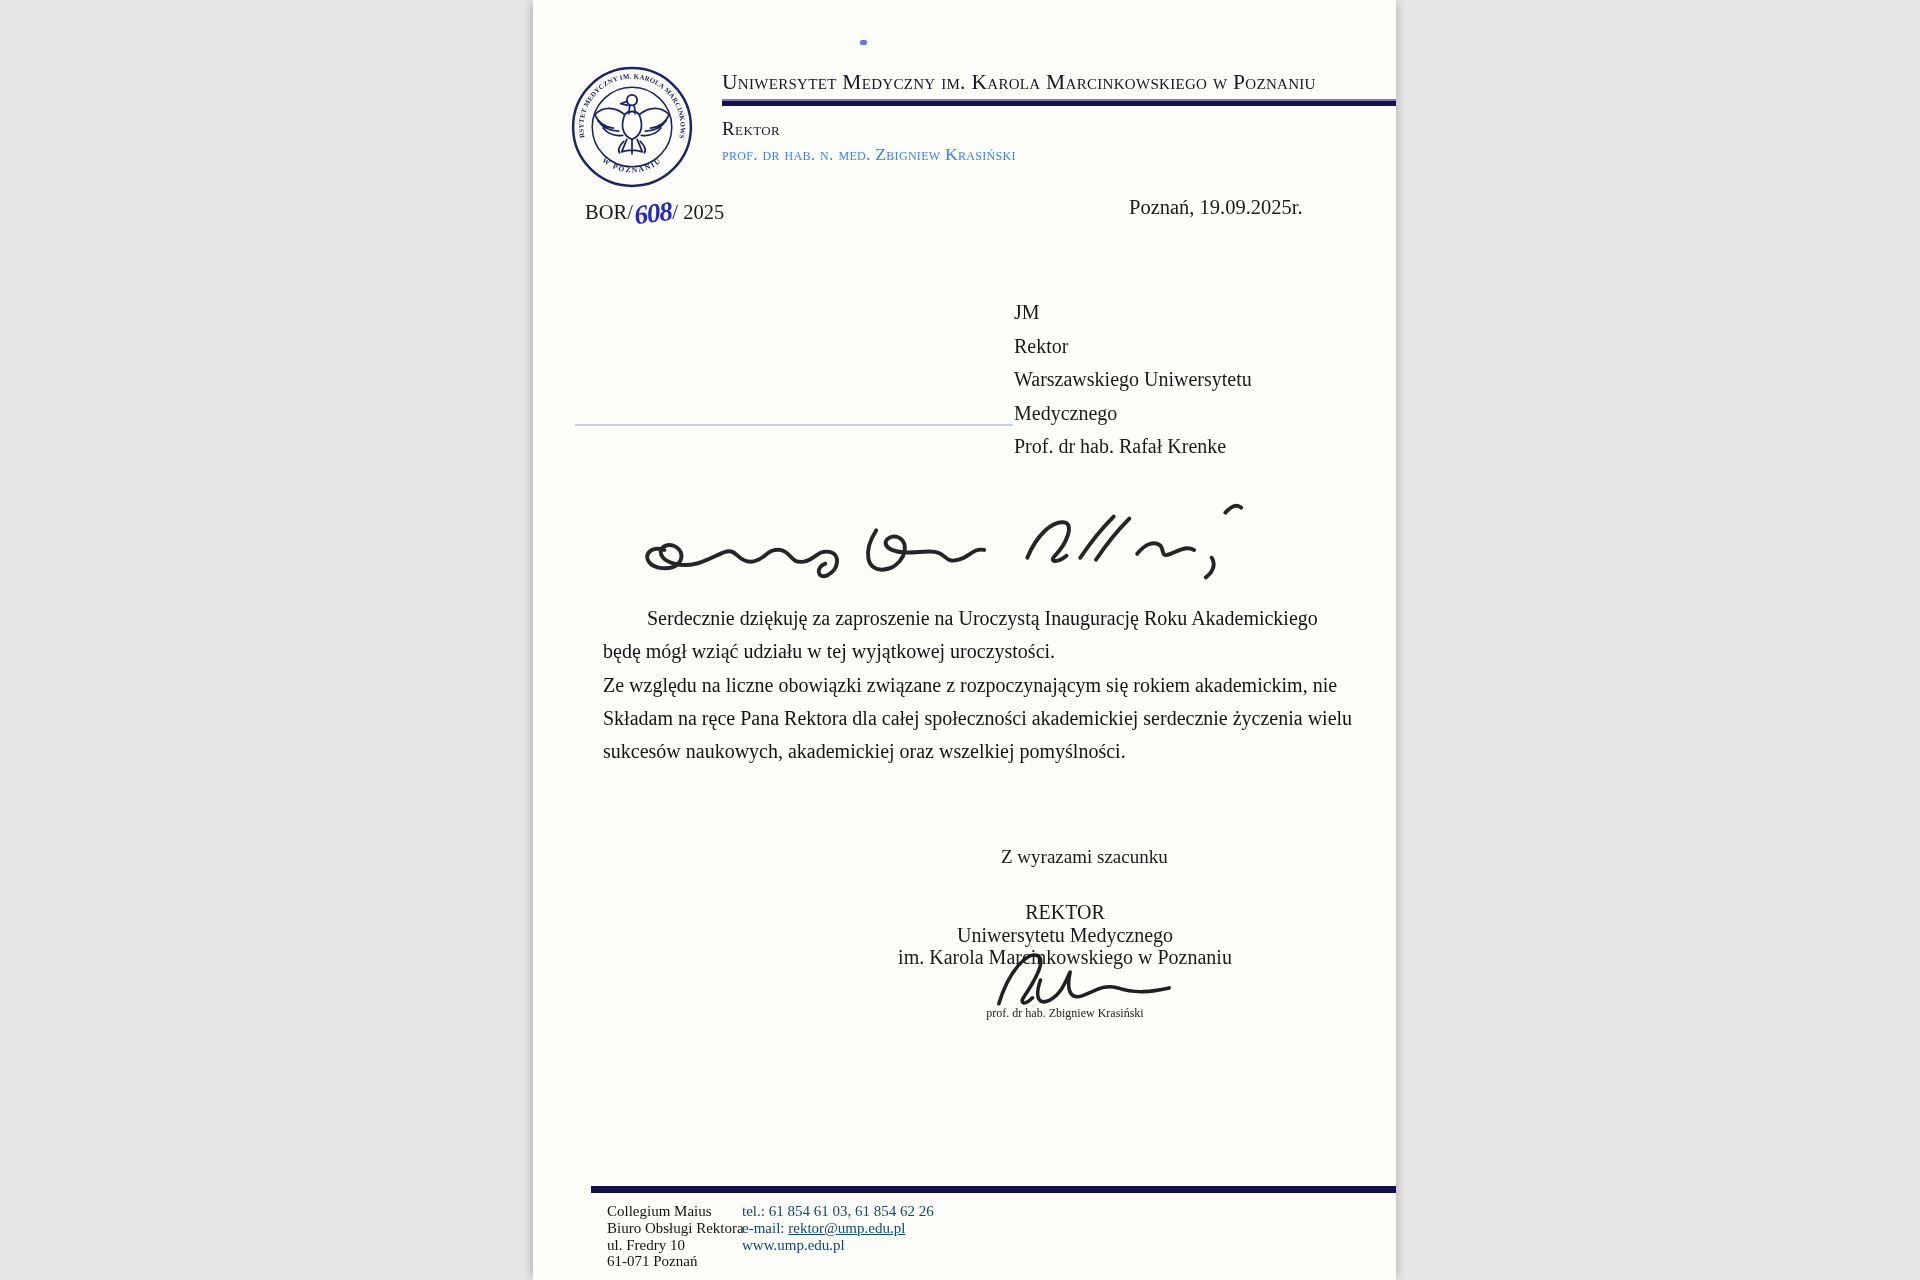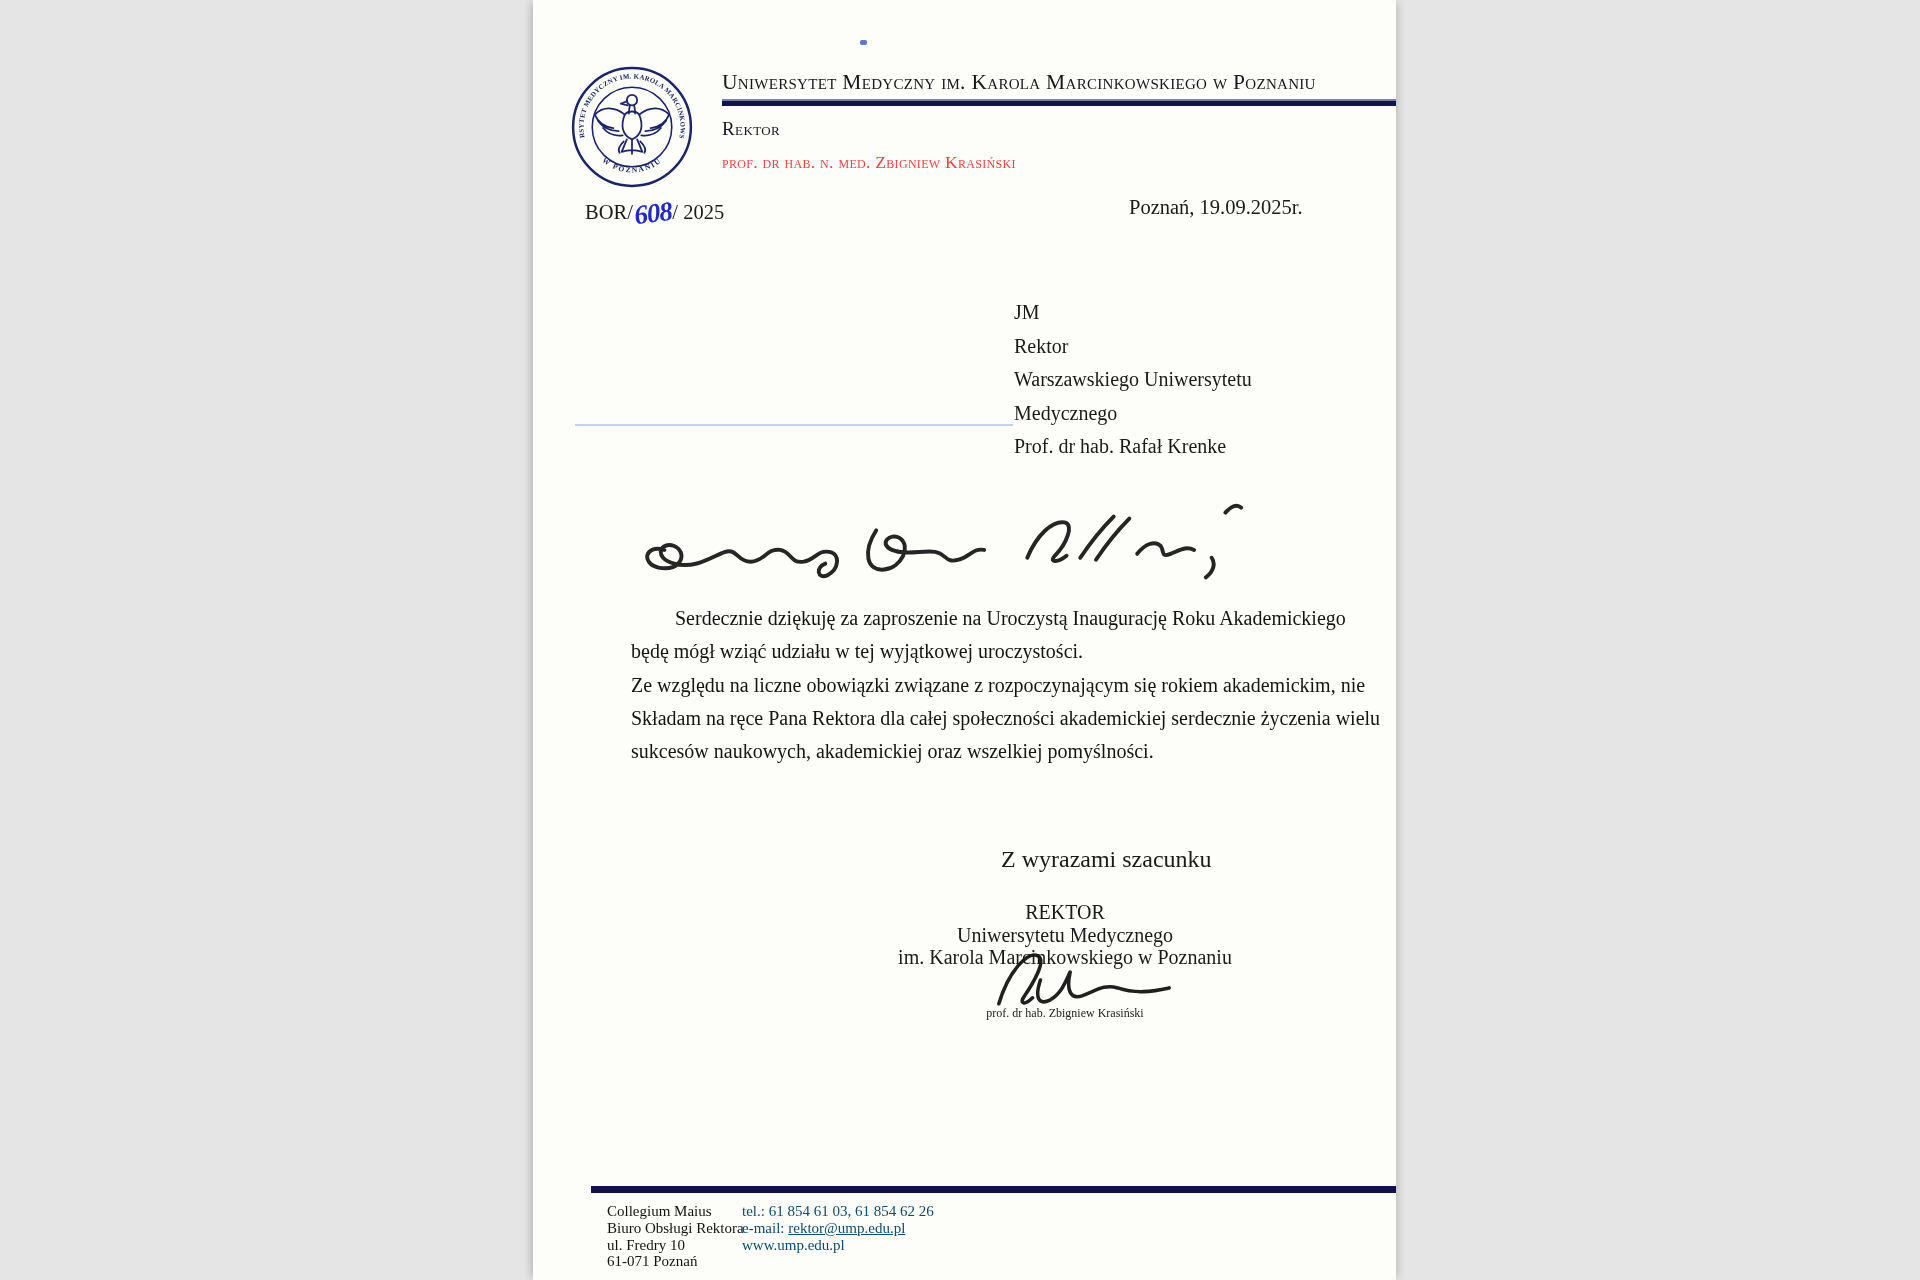--- a/index.html
+++ b/index.html
@@ -22,42 +22,42 @@
   .univ-name{
     left:189px;top:70px;width:640px;
     font-size:21.5px;font-variant:small-caps;letter-spacing:.3px;color:#16161c;
     white-space:nowrap;
   }
   .header-rule{
     left:189px;top:99px;right:0;height:7px;
     background:linear-gradient(#7d7db6 0 2px,#13124e 2px);
   }
   .office{left:189px;top:118px;font-size:19px;font-variant:small-caps;letter-spacing:.4px;color:#17171d;}
-  .officer{left:189px;top:152px;font-size:17.5px;font-variant:small-caps;letter-spacing:.3px;color:#ef4444;text-align:right;}
+  .officer{left:189px;top:144px;font-size:17.5px;font-variant:small-caps;letter-spacing:.3px;color:#3b82f6;text-align:right;}
   
   .ref-row{left:52px;top:195px;font-size:20.5px;white-space:nowrap;}
   .ref-number{
     display:inline-block;color:#2229c4;font-size:27px;font-weight:bold;font-style:italic;
     transform:rotate(-7deg) translateY(3px);letter-spacing:-1px;margin:0 1px;
     font-family:"Liberation Serif",serif;
   }
   .dateline{left:596px;top:196px;font-size:20.5px;white-space:nowrap;}
   
   .recipient{left:481px;top:296px;font-size:20px;line-height:33.5px;}
   
   .artifact-line{left:42px;top:424px;width:438px;height:2px;background:rgba(140,165,215,.5);}
   .artifact-dot{left:327px;top:40px;width:7px;height:5px;background:#3a55c0;border-radius:2px;opacity:.8;}
   
   .salutation{left:98px;top:500px;width:618px;height:90px;}
   
-  .body-text{left:70px;top:602px;font-size:20px;line-height:33.3px;color:#141414;margin-left:28px;}
+  .body-text{left:70px;top:602px;font-size:20px;line-height:33.3px;color:#141414;}
   .body-text .line{white-space:nowrap;}
   .body-text .indent{padding-left:44px;}
   
-  .valediction{left:468px;top:846px;font-size:24px;white-space:nowrap;}
+  .valediction{left:468px;top:846px;font-size:19px;white-space:nowrap;}
   .closing-title{left:357px;top:901px;width:350px;text-align:center;font-size:20px;line-height:22.5px;}
   .signature{left:452px;top:944px;width:198px;height:72px;z-index:3;}
   .signer{left:377px;top:1006px;width:310px;text-align:center;font-size:12px;white-space:nowrap;}
   
   .footer-rule{left:58px;top:1186px;right:0;height:7px;background:#13124e;}
   .footer-address{left:74px;top:1203px;font-size:15px;line-height:16.8px;color:#131313;}
   .footer-contact{left:209px;top:1203px;font-size:15px;line-height:16.8px;color:#0c4a6e;}
   .footer-contact .email{ text-decoration:underline; }
   svg{display:block;}
 </style>

